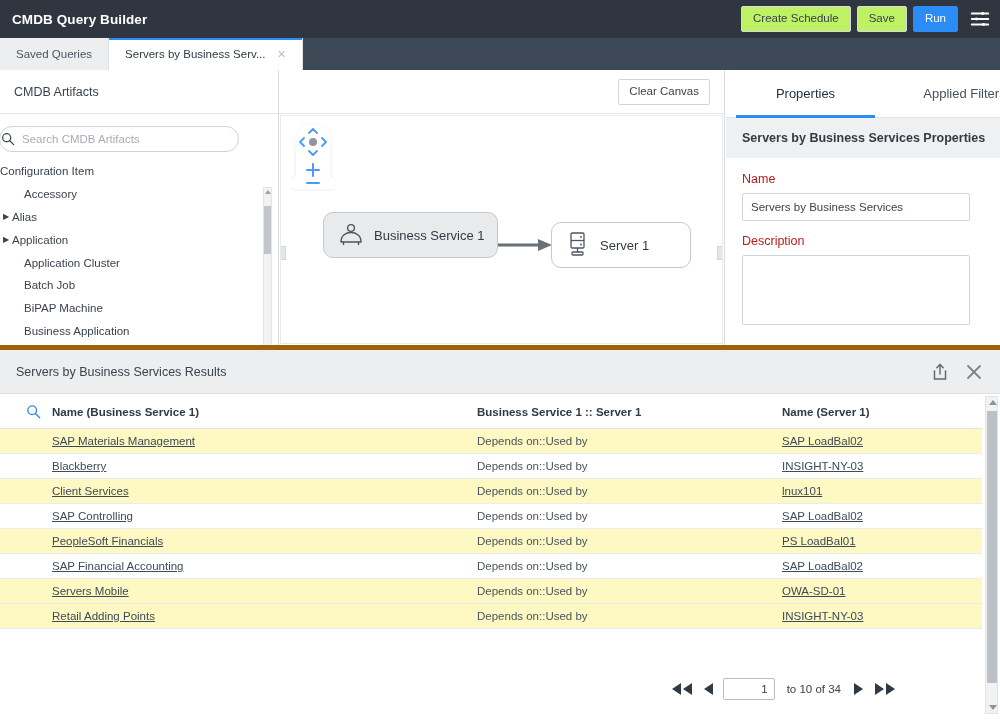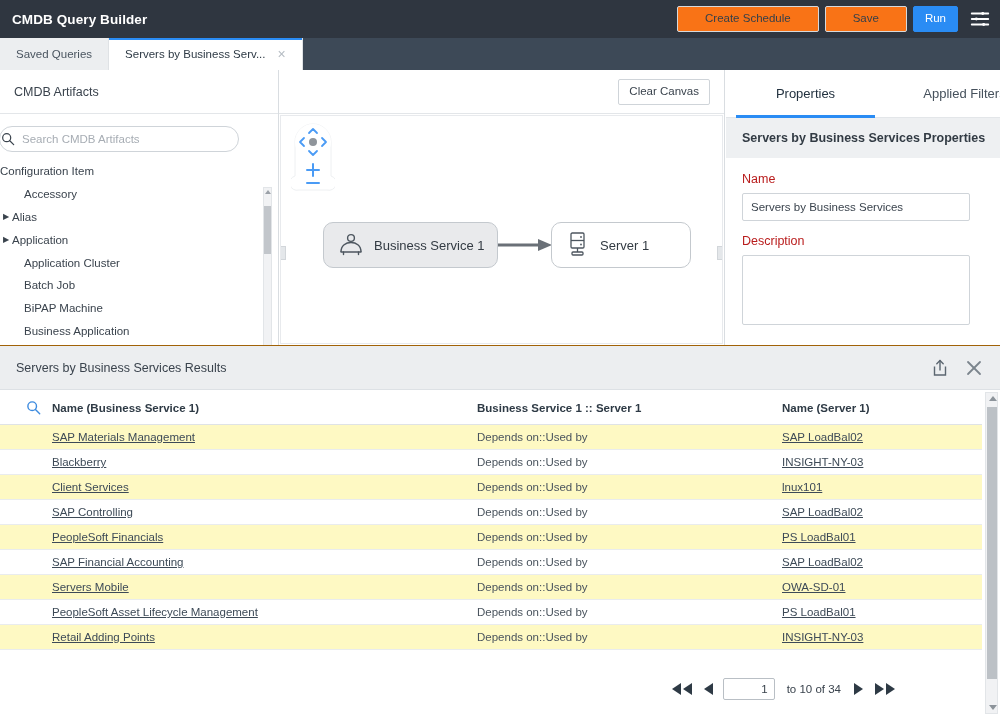--- a/index.html
+++ b/index.html
@@ -17,22 +17,22 @@
     background:#2f3640; display:flex; align-items:center;
   }
   .app-title {
     color:#ffffff; font-size:13.5px; font-weight:bold; margin-left:12px;
     letter-spacing:.1px;
   }
   .topbar-actions {
     margin-left:auto; display:flex; align-items:center; gap:6px; margin-right:9px;
   }
   .btn-light {
-    background:#f97316; color:#36404a; border:1px solid #d6d9dc;
-    font-size:11.5px; padding:6px 27px; border-radius:2px; cursor:pointer;
+    background:#bef264; color:#36404a; border:1px solid #d6d9dc;
+    font-size:11.5px; padding:6px 11px; border-radius:2px; cursor:pointer;
     font-family:"Liberation Sans", sans-serif; line-height:1; height:26px;
   }
   .btn-run {
     background:#2a8cf4; color:#ffffff; border:1px solid #2a8cf4;
     font-size:11.5px; padding:6px 11px; border-radius:2px; cursor:pointer;
     font-family:"Liberation Sans", sans-serif; line-height:1; height:26px;
   }
   .icon-settings { width:22px; height:22px; margin-left:5px; cursor:pointer; display:block; }
 
   
@@ -114,21 +114,21 @@
   .canvas {
     position:absolute; left:1px; top:45px; right:1px; bottom:1px;
     background:#ffffff; border:1px solid #e8eaed; overflow:hidden;
   }
   .pan-control { position:absolute; left:10px; top:4px; width:44px; height:78px; }
   .node {
     position:absolute; display:flex; align-items:center; gap:10px;
     border:1px solid #c4c9ce; border-radius:10px; padding:0 18px 0 14px; height:46px;
     font-size:13px; color:#333b43;
   }
-  .node.bs { left:42px; top:106px; background:#e9eaec; width:175px; }
+  .node.bs { left:42px; top:96px; background:#e9eaec; width:175px; }
   .node.srv { left:270px; top:106px; background:#ffffff; width:140px; }
   .node-label { white-space:nowrap; }
   .edge { position:absolute; left:217px; top:122px; width:56px; height:14px; }
   .canvas-handle-l { position:absolute; left:-1px; top:130px; width:6px; height:14px; background:#e4e7ea; border:1px solid #d2d6da; }
   .canvas-handle-r { position:absolute; right:-1px; top:130px; width:6px; height:14px; background:#e4e7ea; border:1px solid #d2d6da; }
 
   
   .props {
     position:absolute; left:726px; top:0; width:318px; height:275px; background:#ffffff;
   }
@@ -160,21 +160,21 @@
   }
   .props-scroll {
     position:absolute; right:3px; top:92px; width:9px; height:178px;
     background:#f1f2f4; border:1px solid #e2e5e8;
   }
   .props-scroll .thumb { position:absolute; left:0; top:10px; width:7px; height:118px; background:#c2c6cb; }
 
   
   .results {
     position:absolute; left:0; top:345px; width:1000px; height:375px;
-    background:#ffffff; border-top:1px solid #a16207;
+    background:#ffffff; border-top:5px solid #a16207;
   }
   .results-head {
     height:44px; background:#eceef0; display:flex; align-items:center;
     padding:0 16px; border-bottom:1px solid #dde1e5;
   }
   .results-title { font-size:12.5px; color:#3a434d; }
   .results-head-icons { margin-left:auto; display:flex; align-items:center; gap:14px; }
   .rh-icon { width:20px; height:20px; cursor:pointer; display:block; }
 
   .table-area { position:absolute; left:0; top:44px; right:18px; bottom:0; background:#fff; }
@@ -474,26 +474,20 @@
             <td><span class="cell-link">SAP Financial Accounting</span></td>
             <td>Depends on::Used by</td>
             <td><span class="cell-link">SAP LoadBal02</span></td>
           </tr>
           <tr class="row-odd">
             <td></td>
             <td><span class="cell-link">Servers Mobile</span></td>
             <td>Depends on::Used by</td>
             <td><span class="cell-link">OWA-SD-01</span></td>
           </tr>
-          <tr class="row-even">
-            <td></td>
-            <td><span class="cell-link">PeopleSoft Asset Lifecycle Management</span></td>
-            <td>Depends on::Used by</td>
-            <td><span class="cell-link">PS LoadBal01</span></td>
-          </tr>
           <tr class="row-odd">
             <td></td>
             <td><span class="cell-link">Retail Adding Points</span></td>
             <td>Depends on::Used by</td>
             <td><span class="cell-link">INSIGHT-NY-03</span></td>
           </tr>
         </tbody>
       </table>
 
       <div class="pager">

